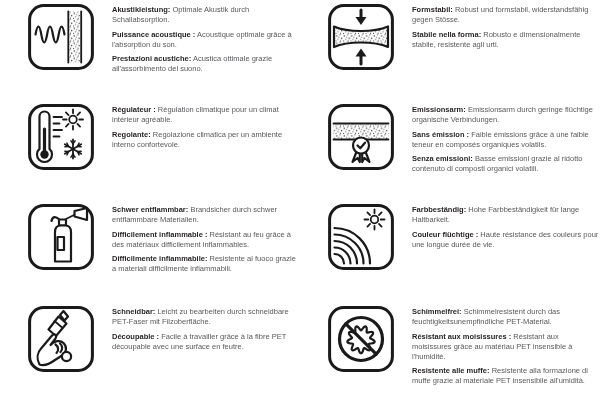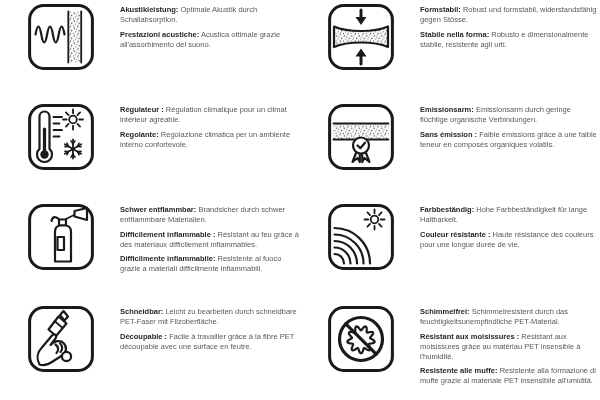--- a/index.html
+++ b/index.html
@@ -11,21 +11,21 @@
   .grid {
     display:grid;
     grid-template-columns:300px 300px;
     grid-template-rows:100px 100px 102px auto;
     padding-top:4px;
     box-sizing:border-box;
     height:400px;
   }
   .cell {
     display:flex; align-items:flex-start;
-    padding-left:28px; gap:26px;
+    padding-left:28px; gap:18px;
     box-sizing:border-box;
   }
   .iconbox { width:66px; height:66px; flex:0 0 66px; }
   .iconbox svg { display:block; }
   .texts { width:196px; padding-top:1px; }
   .para { margin:0 0 4.5px 0; font-size:7.5px; line-height:10px; color:#58595b; }
   .lbl { font-weight:bold; color:#231f20; }
   
   .sA { stroke:#1a1a1a; stroke-width:2.2; fill:none; stroke-linecap:round; stroke-linejoin:round; }
   .sB { stroke:#1a1a1a; stroke-width:2.2; fill:#ffffff; stroke-linecap:round; stroke-linejoin:round; }
@@ -55,20 +55,21 @@
         </defs>
         <rect class="frame" x="1.6" y="1.6" width="62.8" height="62.8" rx="14"></rect>
         <rect x="40.9" y="7.5" width="11.7" height="51" fill="url(#speckA)"></rect>
         <line class="sT" x1="40.3" y1="7.5" x2="40.3" y2="58.5"></line>
         <line class="sT" x1="53.2" y1="7.5" x2="53.2" y2="58.5"></line>
         <path class="sA" d="M7.5 30.5 q2.9 -16 5.8 0 t5.8 0 t5.8 0 t5.8 0 t5.8 0"></path>
       </svg>
     </div>
     <div class="texts">
       <p class="para"><b class="lbl">Akustikleistung:</b> <span>Optimale Akustik durch Schallabsorption.</span></p>
+      <p class="para"><b class="lbl">Puissance acoustique :</b> <span>Acoustique optimale grâce à l'absorption du son.</span></p>
       <p class="para"><b class="lbl">Prestazioni acustiche:</b> <span>Acustica ottimale grazie all'assorbimento del suono.</span></p>
     </div>
   </section>
 
   <section class="cell">
     <div class="iconbox">
       <svg viewBox="0 0 66 66" width="66" height="66">
         <defs>
           <pattern id="speckB" width="7.5" height="7.5" patternUnits="userSpaceOnUse">
             <circle cx="1.2" cy="1.8" r="0.7" fill="#1a1a1a"></circle>
@@ -164,20 +165,21 @@
         <line class="sT" x1="5.5" y1="35.5" x2="60.5" y2="35.5"></line>
         <path class="sA" stroke-width="2" d="M29 46.5 L24.5 58 L29.5 54 L31.8 58 L31.8 48.5"></path>
         <path class="sA" stroke-width="2" d="M37 46.5 L41.5 58 L36.5 54 L34.2 58 L34.2 48.5"></path>
         <circle class="sB" cx="33" cy="41.5" r="8"></circle>
         <path class="sA" stroke-width="2" d="M29.5 41.5 L32.3 44.3 L37 38.7"></path>
       </svg>
     </div>
     <div class="texts">
       <p class="para"><b class="lbl">Emissionsarm:</b> <span>Emissionsarm durch geringe flüchtige organische Verbindungen.</span></p>
       <p class="para"><b class="lbl">Sans émission :</b> <span>Faible émissions grâce à une faible teneur en composés organiques volatils.</span></p>
+      <p class="para"><b class="lbl">Senza emissioni:</b> <span>Basse emissioni grazie al ridotto contenuto di composti organici volatili.</span></p>
     </div>
   </section>
 
   <section class="cell">
     <div class="iconbox">
       <svg viewBox="0 0 66 66" width="66" height="66">
         <rect class="frame" x="1.6" y="1.6" width="62.8" height="62.8" rx="14"></rect>
         <line class="sT" x1="38" y1="15" x2="47" y2="10.5"></line>
         <polygon class="sB" stroke-width="2" points="46.5,7 59,4 59,16 46.5,12.5"></polygon>
         <path class="sA" stroke-width="2" d="M31.5 15.5 Q25 10 23.5 17"></path>
@@ -210,21 +212,21 @@
             <line x1="42.05" y1="19.95" x2="39.43" y2="22.57" stroke="#1a1a1a" stroke-width="1.8" stroke-linecap="round"></line>
             <line x1="40.20" y1="15.50" x2="36.50" y2="15.50" stroke="#1a1a1a" stroke-width="1.8" stroke-linecap="round"></line>
             <line x1="42.05" y1="11.05" x2="39.43" y2="8.43" stroke="#1a1a1a" stroke-width="1.8" stroke-linecap="round"></line>
             <line x1="46.50" y1="9.20" x2="46.50" y2="5.50" stroke="#1a1a1a" stroke-width="1.8" stroke-linecap="round"></line>
             <line x1="50.95" y1="11.05" x2="53.57" y2="8.43" stroke="#1a1a1a" stroke-width="1.8" stroke-linecap="round"></line>
           </g>
       </svg>
     </div>
     <div class="texts">
       <p class="para"><b class="lbl">Farbbeständig:</b> <span>Hohe Farbbeständigkeit für lange Haltbarkeit.</span></p>
-      <p class="para"><b class="lbl">Couleur résistante :</b> <span>Haute résistance des couleurs pour une longue durée de vie.</span></p>
+      <p class="para"><b class="lbl">Couleur flüchtige :</b> <span>Haute résistance des couleurs pour une longue durée de vie.</span></p>
     </div>
   </section>
 
   <section class="cell">
     <div class="iconbox">
       <svg viewBox="0 0 66 66" width="66" height="66">
         <rect class="frame" x="1.6" y="1.6" width="62.8" height="62.8" rx="14"></rect>
         <polygon class="sB" stroke-width="2" points="32,9 35.5,5 40,10.5 36.5,14.5"></polygon>
         <polygon class="sB" points="30.5,10.5 38.5,17.5 28,30 20.5,23.5"></polygon>
         <line class="sT" x1="26.5" y1="15" x2="33.5" y2="21"></line>

